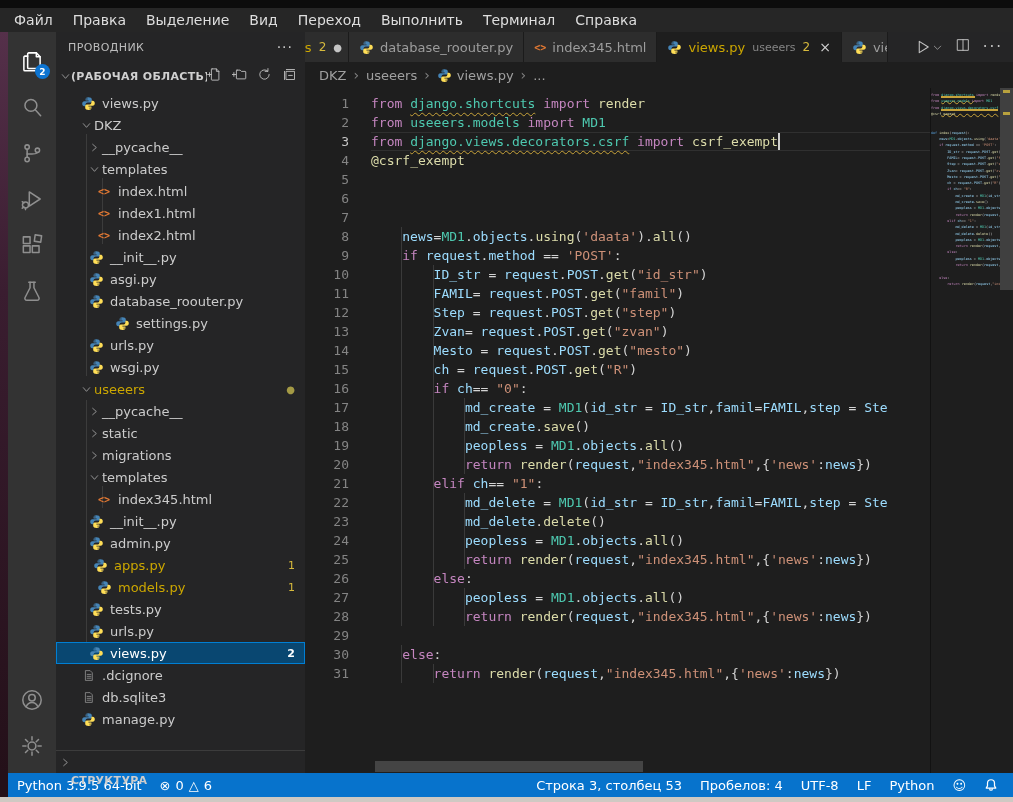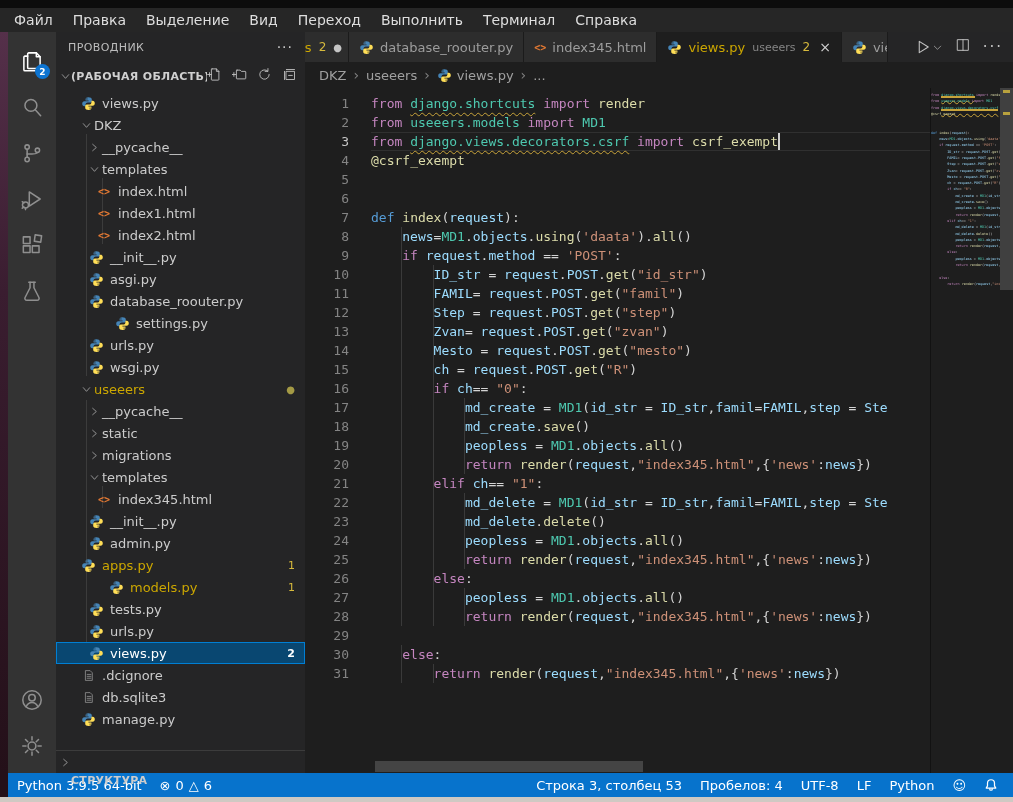--- a/index.html
+++ b/index.html
@@ -378,31 +378,31 @@
           </div>
           <div class="trow" style="padding-left: 32px;">
             <span class="ficon">
               <svg width="15" height="15" viewBox="0 0 16 16">
     <path fill="#4584b6" d="M7.9 1.2c-2 0-3 .9-3 2.1v1.6h3.2v.8H3.6c-1.5 0-2.3 1.2-2.3 2.6 0 1.4.8 2.7 2.3 2.7h1.3V9.2c0-1.2 1-2.2 2.3-2.2h2.7c1 0 1.6-.8 1.6-1.8V3.3c0-1.3-1.4-2.1-3.6-2.1zM6.3 2.4a.7.7 0 1 1 0 1.4.7.7 0 0 1 0-1.4z"></path>
     <path fill="#ffde57" d="M8.1 14.8c2 0 3-.9 3-2.1v-1.6H7.9v-.8h4.5c1.5 0 2.3-1.2 2.3-2.6 0-1.4-.8-2.7-2.3-2.7h-1.3v1.8c0 1.2-1 2.2-2.3 2.2H6.1c-1 0-1.6.8-1.6 1.8v1.9c0 1.3 1.4 2.1 3.6 2.1zm1.6-1.2a.7.7 0 1 1 0-1.4.7.7 0 0 1 0 1.4z"></path>
               </svg>
             </span>
             <span class="tlabel">admin.py</span>
           </div>
-          <div class="trow warn" style="padding-left: 24px; text-align: right;">
+          <div class="trow warn" style="padding-left: 36px; text-align: right;">
             <span class="ficon">
               <svg width="15" height="15" viewBox="0 0 16 16">
     <path fill="#4584b6" d="M7.9 1.2c-2 0-3 .9-3 2.1v1.6h3.2v.8H3.6c-1.5 0-2.3 1.2-2.3 2.6 0 1.4.8 2.7 2.3 2.7h1.3V9.2c0-1.2 1-2.2 2.3-2.2h2.7c1 0 1.6-.8 1.6-1.8V3.3c0-1.3-1.4-2.1-3.6-2.1zM6.3 2.4a.7.7 0 1 1 0 1.4.7.7 0 0 1 0-1.4z"></path>
     <path fill="#ffde57" d="M8.1 14.8c2 0 3-.9 3-2.1v-1.6H7.9v-.8h4.5c1.5 0 2.3-1.2 2.3-2.6 0-1.4-.8-2.7-2.3-2.7h-1.3v1.8c0 1.2-1 2.2-2.3 2.2H6.1c-1 0-1.6.8-1.6 1.8v1.9c0 1.3 1.4 2.1 3.6 2.1zm1.6-1.2a.7.7 0 1 1 0-1.4.7.7 0 0 1 0 1.4z"></path>
               </svg>
             </span>
             <span class="tlabel">apps.py</span>
             <span class="tbadge">1</span>
           </div>
-          <div class="trow warn" style="padding-left: 52px; text-align: center;">
+          <div class="trow warn" style="padding-left: 40px; text-align: center;">
             <span class="ficon">
               <svg width="15" height="15" viewBox="0 0 16 16">
     <path fill="#4584b6" d="M7.9 1.2c-2 0-3 .9-3 2.1v1.6h3.2v.8H3.6c-1.5 0-2.3 1.2-2.3 2.6 0 1.4.8 2.7 2.3 2.7h1.3V9.2c0-1.2 1-2.2 2.3-2.2h2.7c1 0 1.6-.8 1.6-1.8V3.3c0-1.3-1.4-2.1-3.6-2.1zM6.3 2.4a.7.7 0 1 1 0 1.4.7.7 0 0 1 0-1.4z"></path>
     <path fill="#ffde57" d="M8.1 14.8c2 0 3-.9 3-2.1v-1.6H7.9v-.8h4.5c1.5 0 2.3-1.2 2.3-2.6 0-1.4-.8-2.7-2.3-2.7h-1.3v1.8c0 1.2-1 2.2-2.3 2.2H6.1c-1 0-1.6.8-1.6 1.8v1.9c0 1.3 1.4 2.1 3.6 2.1zm1.6-1.2a.7.7 0 1 1 0-1.4.7.7 0 0 1 0 1.4z"></path>
               </svg>
             </span>
             <span class="tlabel">models.py</span>
             <span class="tbadge">1</span>
           </div>
           <div class="trow" style="padding-left: 32px;">
@@ -550,21 +550,21 @@
           </span>
         </div>
       <div class="code-area">
         <div class="code-scroll" id="code-lines">
             <div class="row"><span class="gut">1</span><span class="lt"><span class="tk-k">from </span><span class="tk-u">django.shortcuts</span><span class="tk-k"> import </span><span class="tk-f">render</span></span></div>
             <div class="row"><span class="gut">2</span><span class="lt"><span class="tk-k">from </span><span class="tk-c">useeers.models</span><span class="tk-k"> import </span><span class="tk-c">MD1</span></span></div>
             <div class="row cur"><span class="gut">3</span><span class="lt"><span class="tk-k">from </span><span class="tk-u">django.views.decorators.csrf</span><span class="tk-k"> import </span><span class="tk-f">csrf_exempt</span><span class="caret" style="left: 52ch;"></span></span></div>
             <div class="row"><span class="gut">4</span><span class="lt"><span class="tk-f">@csrf_exempt</span></span></div>
             <div class="row"><span class="gut">5</span><span class="lt"></span></div>
             <div class="row"><span class="gut">6</span><span class="lt"></span></div>
-            <div class="row"><span class="gut">7</span><span class="lt"><span class="tk-d">def </span><span class="tk-f">index</span><span class="tk-p">(</span><span class="tk-v">request</span><span class="tk-p">):</span></span></div>
+            <div class="row"><span class="gut">7</span></div>
             <div class="row"><span class="gut">8</span><span class="lt"><span class="ind" style="width: 4ch;"></span><span class="tk-v">news</span><span class="tk-p">=</span><span class="tk-c">MD1</span><span class="tk-p">.</span><span class="tk-v">objects</span><span class="tk-p">.</span><span class="tk-f">using</span><span class="tk-p">(</span><span class="tk-s">'daata'</span><span class="tk-p">).</span><span class="tk-f">all</span><span class="tk-p">()</span></span></div>
             <div class="row"><span class="gut">9</span><span class="lt"><span class="ind" style="width: 4ch;"></span><span class="tk-k">if </span><span class="tk-v">request</span><span class="tk-p">.</span><span class="tk-v">method</span><span class="tk-p"> == </span><span class="tk-s">'POST'</span><span class="tk-p">:</span></span></div>
             <div class="row"><span class="gut">10</span><span class="lt"><span class="ind" style="width: 8ch;"></span><span class="tk-v">ID_str</span><span class="tk-p"> = </span><span class="tk-v">request</span><span class="tk-p">.</span><span class="tk-v">POST</span><span class="tk-p">.</span><span class="tk-f">get</span><span class="tk-p">(</span><span class="tk-s">"id_str"</span><span class="tk-p">)</span></span></div>
             <div class="row"><span class="gut">11</span><span class="lt"><span class="ind" style="width: 8ch;"></span><span class="tk-v">FAMIL</span><span class="tk-p">= </span><span class="tk-v">request</span><span class="tk-p">.</span><span class="tk-v">POST</span><span class="tk-p">.</span><span class="tk-f">get</span><span class="tk-p">(</span><span class="tk-s">"famil"</span><span class="tk-p">)</span></span></div>
             <div class="row"><span class="gut">12</span><span class="lt"><span class="ind" style="width: 8ch;"></span><span class="tk-v">Step</span><span class="tk-p"> = </span><span class="tk-v">request</span><span class="tk-p">.</span><span class="tk-v">POST</span><span class="tk-p">.</span><span class="tk-f">get</span><span class="tk-p">(</span><span class="tk-s">"step"</span><span class="tk-p">)</span></span></div>
             <div class="row"><span class="gut">13</span><span class="lt"><span class="ind" style="width: 8ch;"></span><span class="tk-v">Zvan</span><span class="tk-p">= </span><span class="tk-v">request</span><span class="tk-p">.</span><span class="tk-v">POST</span><span class="tk-p">.</span><span class="tk-f">get</span><span class="tk-p">(</span><span class="tk-s">"zvan"</span><span class="tk-p">)</span></span></div>
             <div class="row"><span class="gut">14</span><span class="lt"><span class="ind" style="width: 8ch;"></span><span class="tk-v">Mesto</span><span class="tk-p"> = </span><span class="tk-v">request</span><span class="tk-p">.</span><span class="tk-v">POST</span><span class="tk-p">.</span><span class="tk-f">get</span><span class="tk-p">(</span><span class="tk-s">"mesto"</span><span class="tk-p">)</span></span></div>
             <div class="row"><span class="gut">15</span><span class="lt"><span class="ind" style="width: 8ch;"></span><span class="tk-v">ch</span><span class="tk-p"> = </span><span class="tk-v">request</span><span class="tk-p">.</span><span class="tk-v">POST</span><span class="tk-p">.</span><span class="tk-f">get</span><span class="tk-p">(</span><span class="tk-s">"R"</span><span class="tk-p">)</span></span></div>
             <div class="row"><span class="gut">16</span><span class="lt"><span class="ind" style="width: 8ch;"></span><span class="tk-k">if </span><span class="tk-v">ch</span><span class="tk-p">== </span><span class="tk-s">"0"</span><span class="tk-p">:</span></span></div>
             <div class="row"><span class="gut">17</span><span class="lt"><span class="ind" style="width: 12ch;"></span><span class="tk-v">md_create</span><span class="tk-p"> = </span><span class="tk-c">MD1</span><span class="tk-p">(</span><span class="tk-v">id_str</span><span class="tk-p"> = </span><span class="tk-v">ID_str</span><span class="tk-p">,</span><span class="tk-v">famil</span><span class="tk-p">=</span><span class="tk-v">FAMIL</span><span class="tk-p">,</span><span class="tk-v">step</span><span class="tk-p"> = </span><span class="tk-v">Ste</span></span></div>

